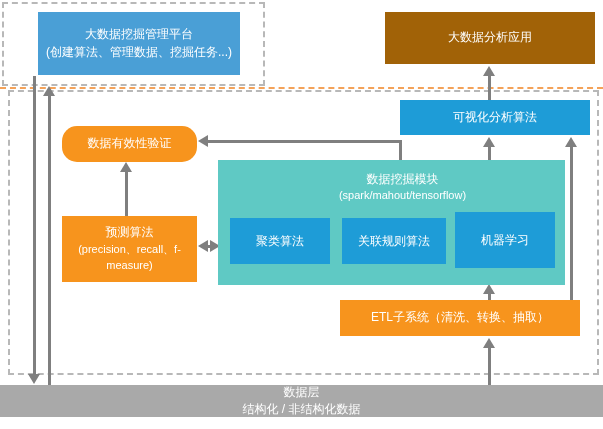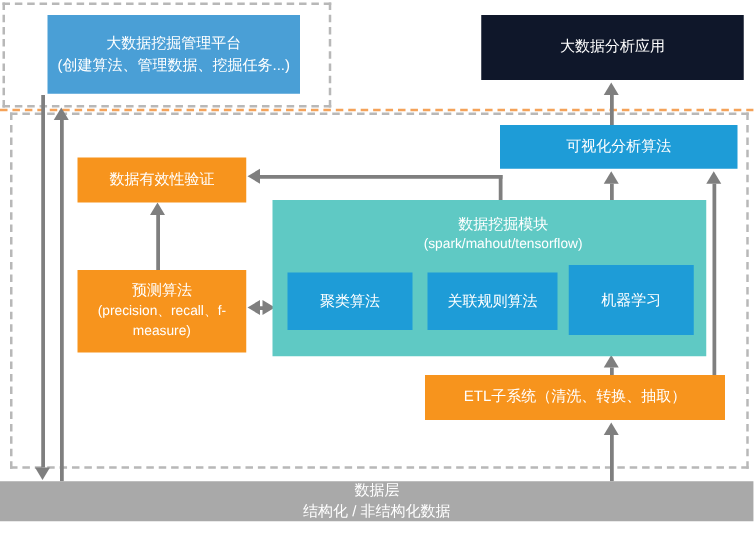--- a/index.html
+++ b/index.html
@@ -9,21 +9,21 @@
   }
   .box{
     position:absolute;color:#ffffff;display:flex;flex-direction:column;
     align-items:center;justify-content:center;text-align:center;box-sizing:border-box;
     font-size:12px;line-height:1.45;
   }
   .blue-platform{background:#4A9FD6;}
   .blue{background:#1E9CD7;}
   .orange{background:#F7941D;}
   .teal{background:#5FC9C4;justify-content:flex-start;padding-top:11px;padding-left:22px;}
-  .graybox{background:#0f172a;}
+  .graybox{background:#a16207;}
   .datalayer{background:#A9A9A9;}
   .sub{font-size:11px;}
   .dashed{position:absolute;border:2px dashed #B8B8B8;box-sizing:border-box;background:transparent;}
   .orange-dash{position:absolute;border-top:2px dashed #F4A259;height:0;}
   .vline,.hline{position:absolute;background:#7F7F7F;}
   .vline{width:3px;}
   .hline{height:3px;}
   .tri{position:absolute;width:0;height:0;}
   .tri-up{border-left:6px solid transparent;border-right:6px solid transparent;border-bottom:10px solid #7F7F7F;}
   .tri-down{border-left:6px solid transparent;border-right:6px solid transparent;border-top:10px solid #7F7F7F;}
@@ -75,21 +75,21 @@
 
   <div class="box blue-platform" style="left:38px;top:12px;width:202px;height:63px;">
     <div>大数据挖掘管理平台</div>
     <div>(创建算法、管理数据、挖掘任务...)</div>
   </div>
 
   <div class="box graybox" style="left:385px;top:12px;width:210px;height:52px;">
     <div>大数据分析应用</div>
   </div>
 
-  <div class="box orange" style="left:62px;top:126px;width:135px;height:36px;">
+  <div class="box orange" style="left:62px;top:126px;width:135px;height:36px;border-radius:15px;">
     <div>数据有效性验证</div>
   </div>
 
   <div class="box blue" style="left:400px;top:100px;width:190px;height:35px;">
     <div>可视化分析算法</div>
   </div>
 
   <div class="box teal" style="left:218px;top:160px;width:347px;height:125px;">
     <div>数据挖掘模块</div>
     <div class="sub">(spark/mahout/tensorflow)</div>

